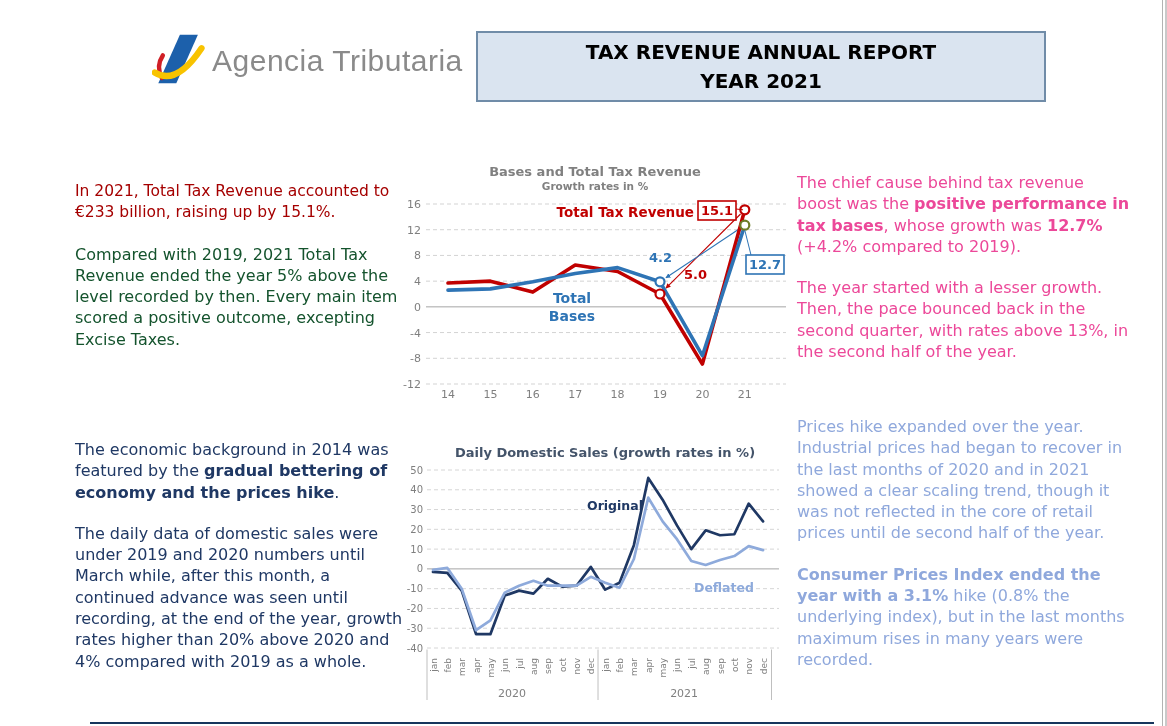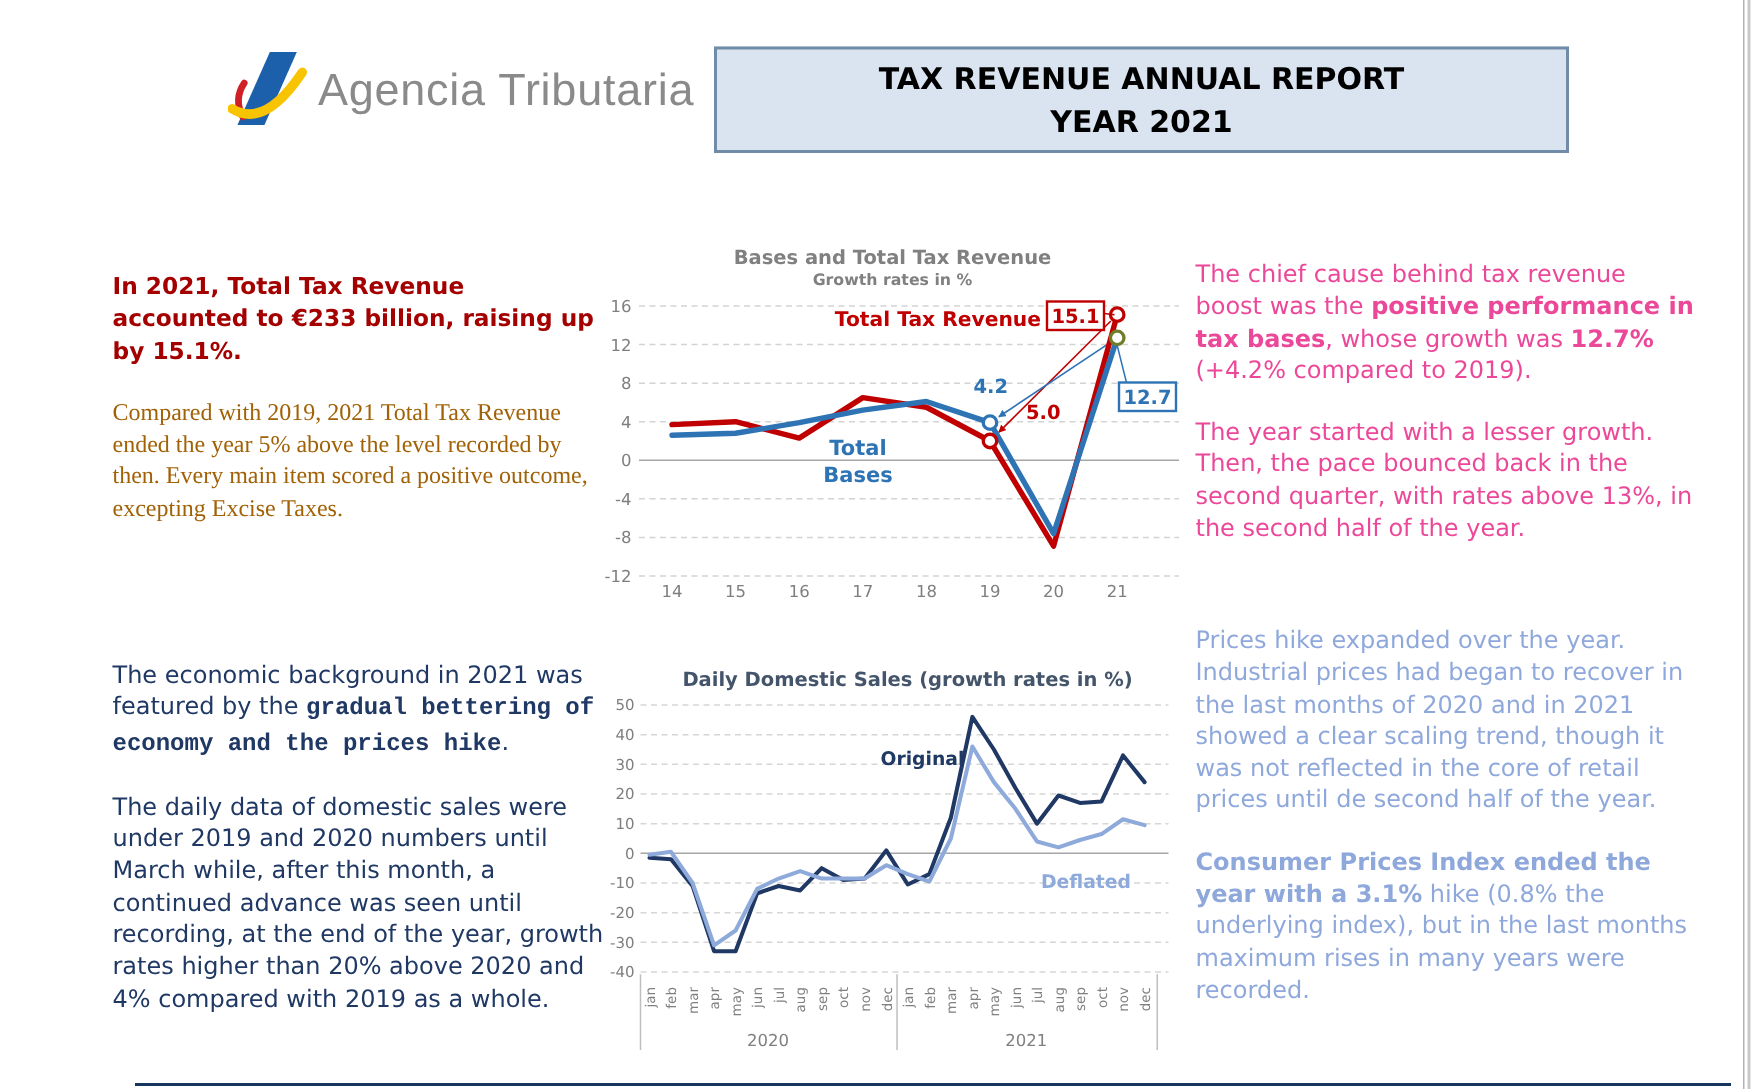--- a/index.html
+++ b/index.html
@@ -16,22 +16,22 @@
   }
   .title-box{
     left:476px;top:31px;width:566px;height:67px;
     background:#dae4f0;border:2px solid #708ca8;
     display:flex;flex-direction:column;align-items:center;justify-content:center;
     font-weight:bold;font-size:20px;color:#000;line-height:1.45;text-align:right;
   }
   
   .para{margin:0 0 20px 0;font-size:16px;line-height:21.3px;}
   .col-left-top{left:75px;top:181px;width:330px;}
-  .col-left-top .p1{color:#a50000;font-weight:bold;font-size:15.5px;}
-  .col-left-top .p2{color:#a16207;font-family:Liberation Serif, serif;}
+  .col-left-top .p1{color:#a50000;font-weight:normal;font-size:15.5px;}
+  .col-left-top .p2{color:#14532d;}
   .col-left-bottom{left:75px;top:439px;width:330px;color:#1f3864;}
   .col-right-top{left:797px;top:172px;width:336px;color:#ec4899;}
   .col-right-bottom{left:797px;top:416px;width:336px;color:#8fa8dc;}
   
   .chart1{left:400px;top:160px;}
   .chart2{left:400px;top:443px;}
   .c1-title{font:bold 13px "DejaVu Sans",sans-serif;fill:#808080;}
   .c1-sub{font:bold 10.5px "DejaVu Sans",sans-serif;fill:#808080;}
   .c-ylab{font:11px "DejaVu Sans",sans-serif;fill:#7f7f7f;}
   .c-xlab{font:11px "DejaVu Sans",sans-serif;fill:#7f7f7f;}
@@ -65,21 +65,21 @@
 <div class="abs title-box">
   <div>TAX REVENUE ANNUAL REPORT</div>
   <div>YEAR 2021</div>
 </div>
 
 <div class="abs col-left-top">
   <p class="para p1">In 2021, Total Tax Revenue accounted to €233 billion, raising up by 15.1%.</p>
   <p class="para p2">Compared with 2019, 2021 Total Tax Revenue  ended the year 5% above the level recorded by then. Every main item scored a positive outcome, excepting Excise Taxes.</p>
 </div>
 <div class="abs col-left-bottom">
-  <p class="para"><span>The economic background in 2021 was featured by the </span><span style="font-weight: bold; font-family: Liberation Mono, monospace;">gradual bettering of economy and the prices hike</span><span>.</span></p>
+  <p class="para"><span>The economic background in 2014 was featured by the </span><span style="font-weight: bold;">gradual bettering of economy and the prices hike</span><span>.</span></p>
   <p class="para">The daily data of domestic sales were under 2019 and 2020 numbers until March while, after this month, a continued advance was seen until recording, at the end of the year, growth rates higher than 20% above 2020 and 4% compared with 2019 as a whole.</p>
 </div>
 
 <svg id="chart1" class="abs chart1" width="390" height="250">
     <defs>
       <marker id="arrR" markerWidth="6" markerHeight="6" refX="4.5" refY="2.5" orient="auto" markerUnits="userSpaceOnUse">
         <path d="M0,0 L5,2.5 L0,5 Z" fill="#c00000"></path>
       </marker>
       <marker id="arrB" markerWidth="6" markerHeight="6" refX="4.5" refY="2.5" orient="auto" markerUnits="userSpaceOnUse">
         <path d="M0,0 L5,2.5 L0,5 Z" fill="#2e74b5"></path>

